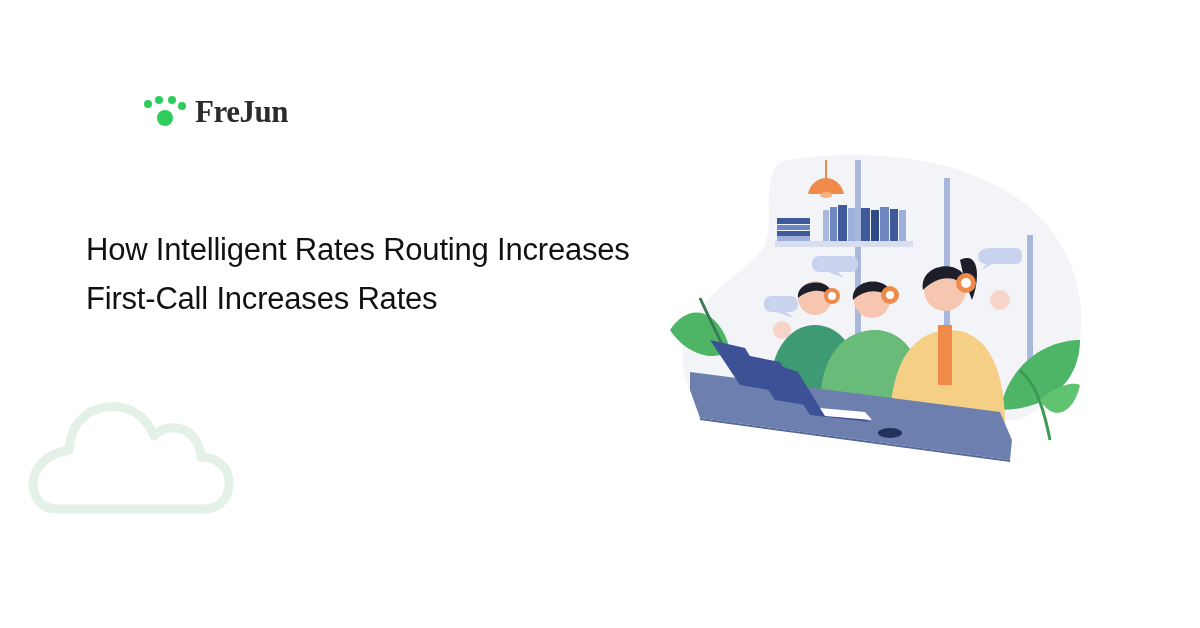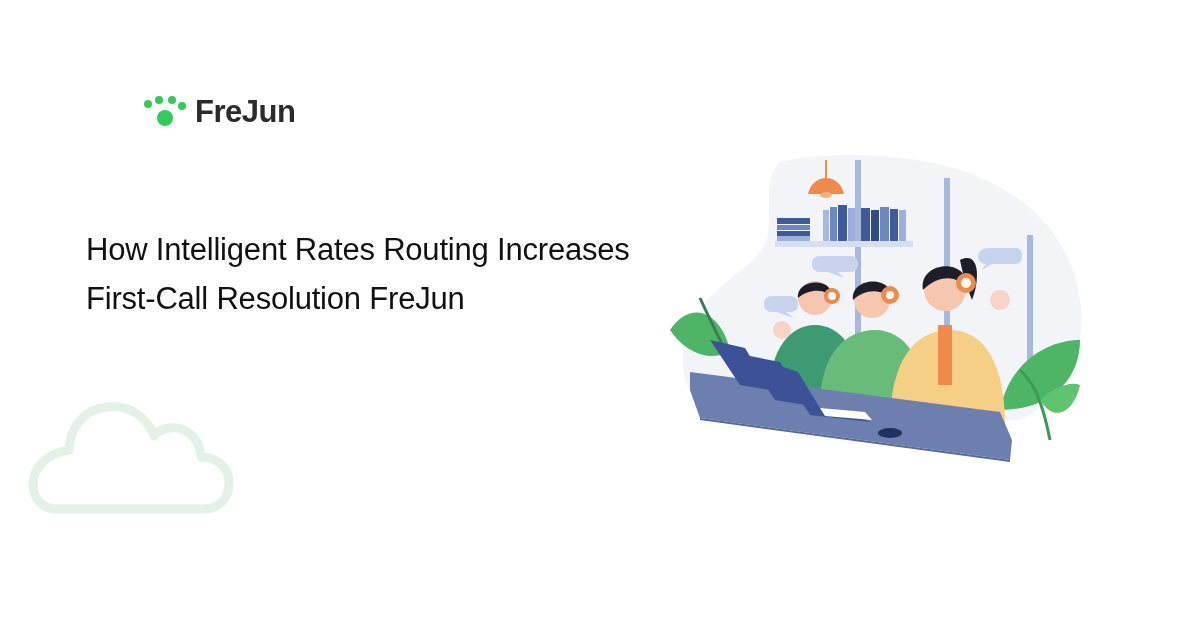--- a/index.html
+++ b/index.html
@@ -1,18 +1,18 @@
 <!DOCTYPE html>
 <html><head>
 <meta charset="utf-8">
 <style>
   html, body { margin:0; padding:0; }
   body { width:1200px; height:628px; background:#ffffff; position:relative; overflow:hidden; font-family:"Liberation Sans", sans-serif; }
   .logo { position:absolute; left:143px; top:94px; display:flex; align-items:center; gap:8px; }
-  .logo-text { font-family:Liberation Sans, sans-serif; font-weight:700; font-size:31px; color:#2b2b2b; letter-spacing:-0.5px; }
+  .logo-text { font-family:Liberation Serif, serif; font-weight:700; font-size:31px; color:#2b2b2b; letter-spacing:-0.5px; }
   .title { position:absolute; left:86px; top:225px; width:620px; margin:0; font-weight:400; font-size:31px; line-height:49px; color:#111111; font-family:"Liberation Sans", sans-serif; letter-spacing:-0.2px; }
   .title span { display:block; }
   .cloud { position:absolute; left:26px; top:398px; }
   .illus { position:absolute; left:660px; top:150px; }
 </style>
 </head>
 <body>
 
 <div class="logo">
   <svg width="44" height="32" viewBox="0 0 44 32">
@@ -20,21 +20,21 @@
     <circle cx="16" cy="4" r="4" fill="#2ecc5a"></circle>
     <circle cx="29" cy="4" r="4" fill="#2ecc5a"></circle>
     <circle cx="39" cy="10" r="4" fill="#2ecc5a"></circle>
     <circle cx="22" cy="22" r="8" fill="#2ecc5a"></circle>
   </svg>
   <span class="logo-text">FreJun</span>
 </div>
 
 <h1 class="title">
   <span>How Intelligent Rates Routing Increases</span>
-  <span>First-Call Resolution FreJun</span>
+  <span>First-Call Increases Rates</span>
 </h1>
 
 <svg class="cloud" width="210" height="120" viewBox="0 0 210 120">
   <path d="M30 111 L178 111 C194 111 203 99 203 85 C203 70 192 59 175 59 C174 40 160 28 143 30 C137 31 131 34 128 38 C120 17 101 6 80 9 C57 12 44 30 43 52 C22 55 7 69 7 86 C7 101 17 111 30 111 Z" fill="none" stroke="#e3f1e6" stroke-width="9" stroke-linejoin="round"></path>
 </svg>
 
 <svg class="illus" width="430" height="320" viewBox="0 0 430 320">
 
   <path d="M120 12 C170 0 250 4 300 20 C360 40 410 80 420 150 C428 210 400 250 360 270 L60 270 C20 250 10 200 40 160 C60 130 90 120 105 95 C115 70 100 30 120 12 Z" fill="#f3f4f8"></path>
 

